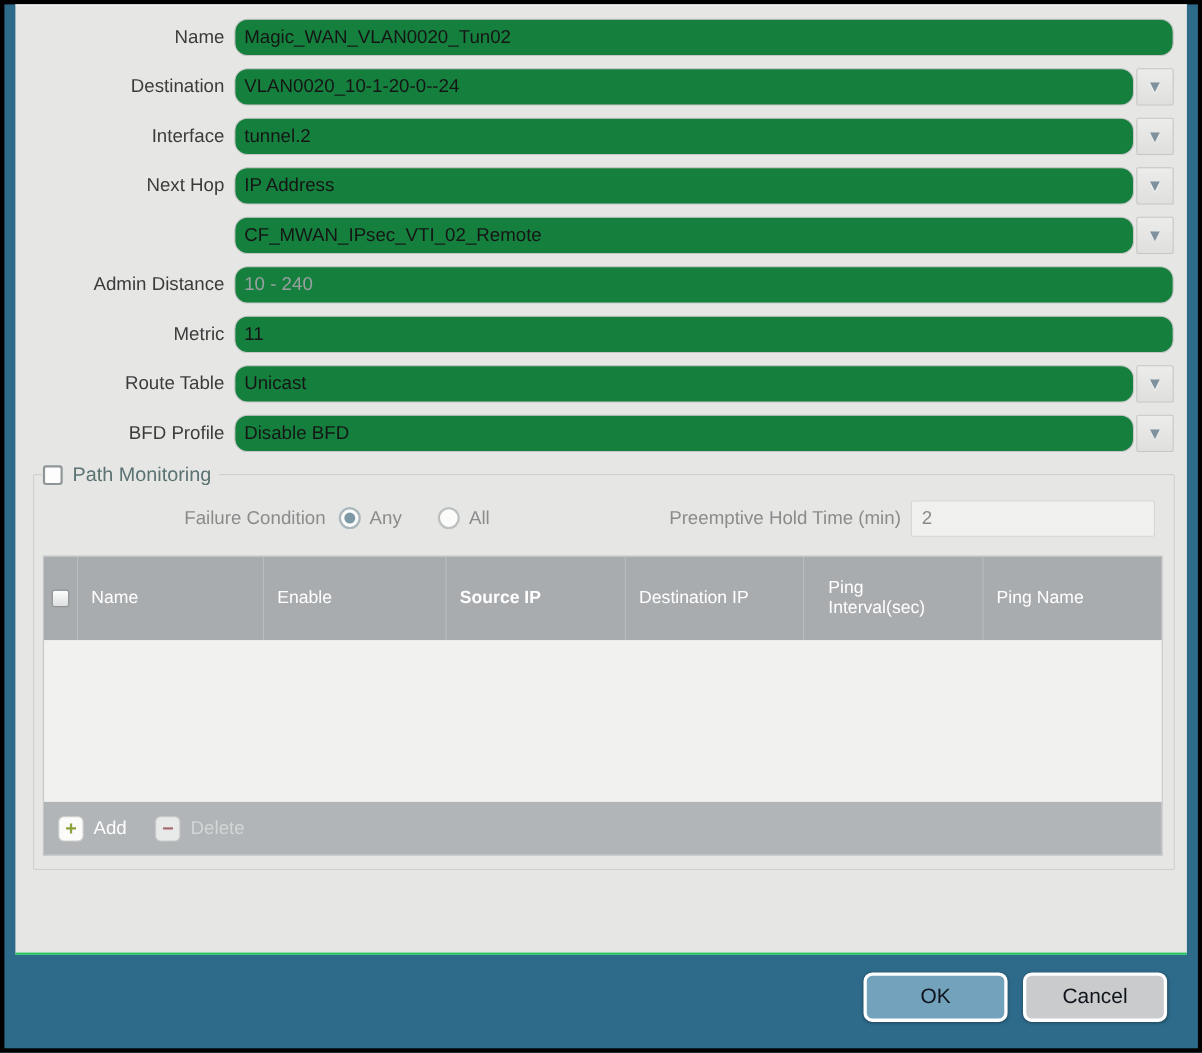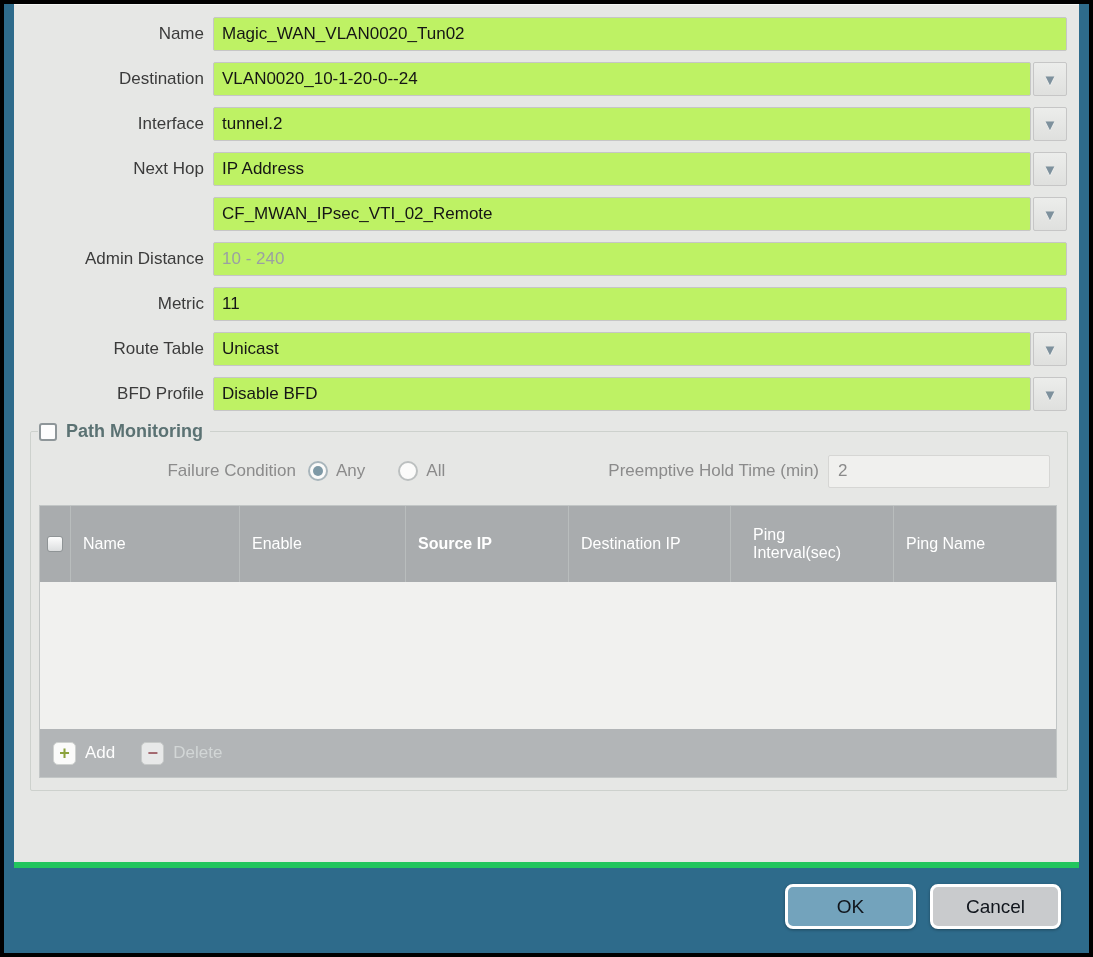--- a/index.html
+++ b/index.html
@@ -32,40 +32,40 @@
     display:flex; align-items:center; justify-content:center;
     cursor:pointer;
   }
 
   
   .content{
     flex:1 1 auto;
     margin:0 10px;
     background:var(--content_bg,#e6e7e5);
     border-top:1px solid #f3f5f3;
-    border-bottom:6px solid #22c55e;
+    border-bottom:2px solid #22c55e;
     overflow:hidden;
   }
 
   .form{
     display:grid;
     grid-template-columns:199px 1fr;
     padding:12px 12px 0 0;
     row-gap:11px;
   }
   .f-label{
     font-size:17px; color:#3b3b3b;
     text-align:right; line-height:34px; padding-right:9px;
     white-space:nowrap;
   }
   .f-value{ display:flex; gap:2px; }
   .f-value input{
     flex:1 1 auto; height:34px;
-    border:1px solid #c6c6c6; border-radius:2px;
-    background:#bef264; color:#151515;
+    border:1px solid #c6c6c6; border-radius:12px;
+    background:#15803d; color:#151515;
     font-family:inherit; font-size:17px; padding:0 8px;
     outline:none; min-width:0;
   }
   .f-value input::placeholder{ color:#9aa0a2; }
   .dd-btn{
     flex:0 0 34px; width:34px; height:34px;
     border:1px solid #c6c6c6; border-radius:2px;
     background:linear-gradient(#ecedeb,#dfe0de);
     display:flex; align-items:center; justify-content:center;
     cursor:pointer;
@@ -83,21 +83,21 @@
   legend.pm-legend{
     display:flex; align-items:center; gap:9px;
     padding:0 7px 0 1px; margin-left:0;
   }
   .checkbox{
     width:18px; height:18px;
     background:#fdfdfd;
     border:2px solid #8e9699; border-radius:3px;
     cursor:pointer;
   }
-  .pm-title{ font-size:18px; font-weight:bold; color:#5b7273; }
+  .pm-title{ font-size:18px; font-weight:normal; color:#5b7273; }
 
   .pm-controls{
     display:flex; align-items:center;
     margin:10px 0 17px 0; height:34px;
     color:#8b8b8b; font-size:17px;
   }
   .fc-label{ width:258px; text-align:right; margin-right:12px; white-space:nowrap; }
   .radio-opt{ display:flex; align-items:center; gap:8px; margin-right:33px; }
   .radio{
     width:20px; height:20px; border-radius:50%;

